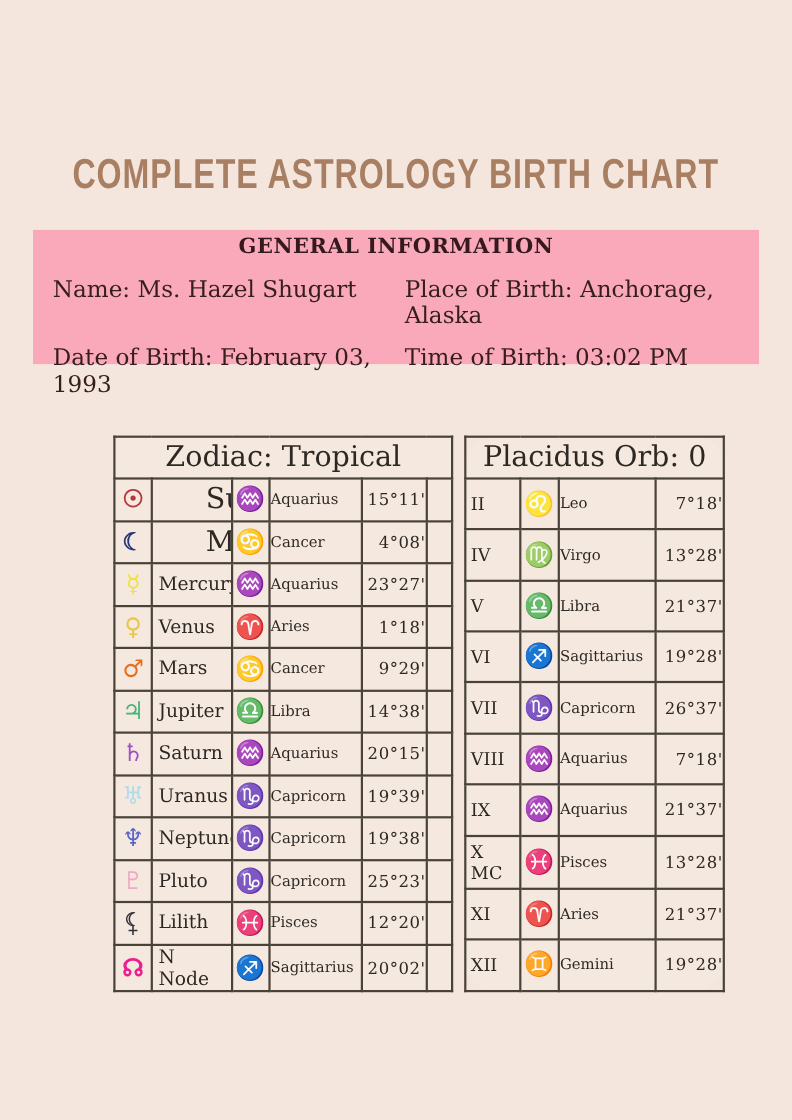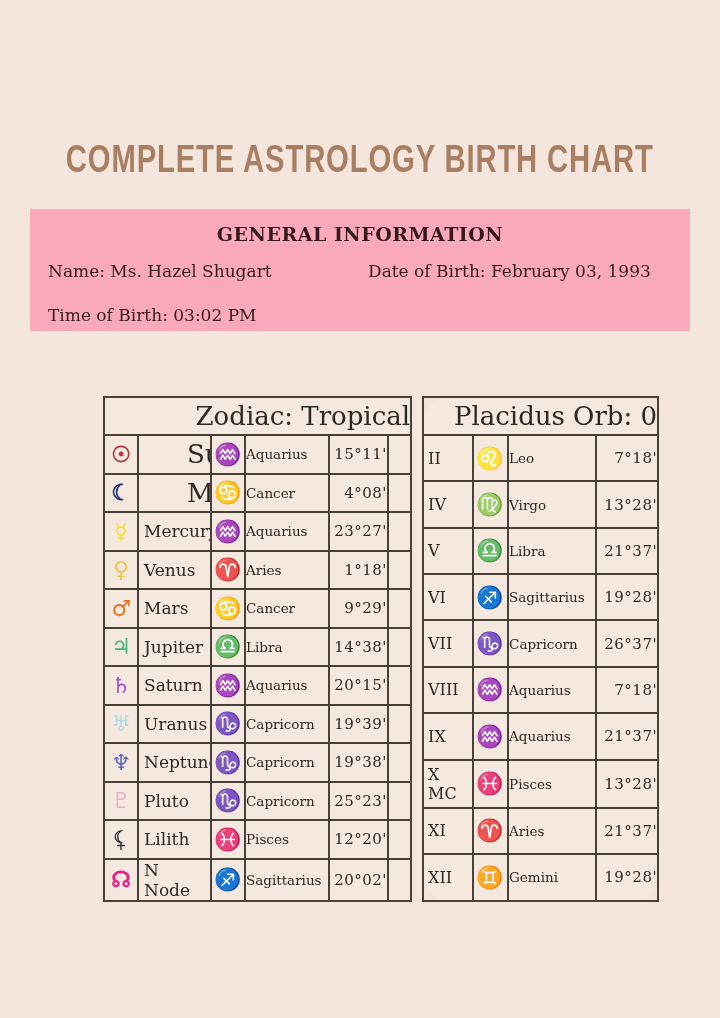--- a/index.html
+++ b/index.html
@@ -29,35 +29,35 @@
     transform: scale(0.86, 1.12);
     transform-origin: center;
     white-space: nowrap;
   }
 
   
   .info-box {
     margin: 30px 30px 0 30px;
     height: 122px;
     background: #f9a9ba;
-    padding-top: 14px;
+    padding-top: 4px;
   }
   .info-heading {
     text-align: center;
     font-size: 19px;
     font-weight: 700;
     letter-spacing: 0.5px;
     color: #35191e;
   }
   .info-grid {
     display: grid;
     grid-template-columns: 320px auto;
     padding: 16px 18px 0 18px;
-    row-gap: 24px;
-    font-size: 17px;
+    row-gap: 14px;
+    font-size: 21px;
     color: #351e1c;
   }
 
   
   .tables {
     position: absolute;
     left: 103px;
     top: 352px;
     display: flex;
     gap: 10px;
@@ -65,21 +65,21 @@
   table {
     border-collapse: collapse;
     background: #f5e8df;
     table-layout: fixed;
   }
   th, td { border: 2px solid #494239; }
   th {
     height: 38px;
     font-size: 26px;
     font-weight: 400;
-    text-align: right;
+    text-align: center;
     color: #2d2823;
   }
   td { height: 38.5px; overflow: hidden; }
   .ztable { width: 307px; }
   .htable { width: 235px; border-radius: 30px; }
 
   .icon-cell { text-align: center; vertical-align: middle; padding: 0; }
   .icon { font-size: 22px; font-weight: 700; line-height: 1; display: inline-block; }
   .icon.stack {
     display: inline-flex;
@@ -103,20 +103,21 @@
 <div class="page">
 
   <h1 class="title">
     <span>COMPLETE ASTROLOGY BIRTH CHART</span>
   </h1>
 
   <section class="info-box">
     <h2 class="info-heading">GENERAL INFORMATION</h2>
     <div class="info-grid">
       <div>Name: Ms. Hazel Shugart</div>
+      <div>Place of Birth: Anchorage, Alaska</div>
       <div>Date of Birth: February 03, 1993</div>
       <div>Time of Birth: 03:02 PM</div>
     </div>
   </section>
 
   <div class="tables">
 
     <table class="ztable">
       <colgroup>
         <col style="width:34px">

